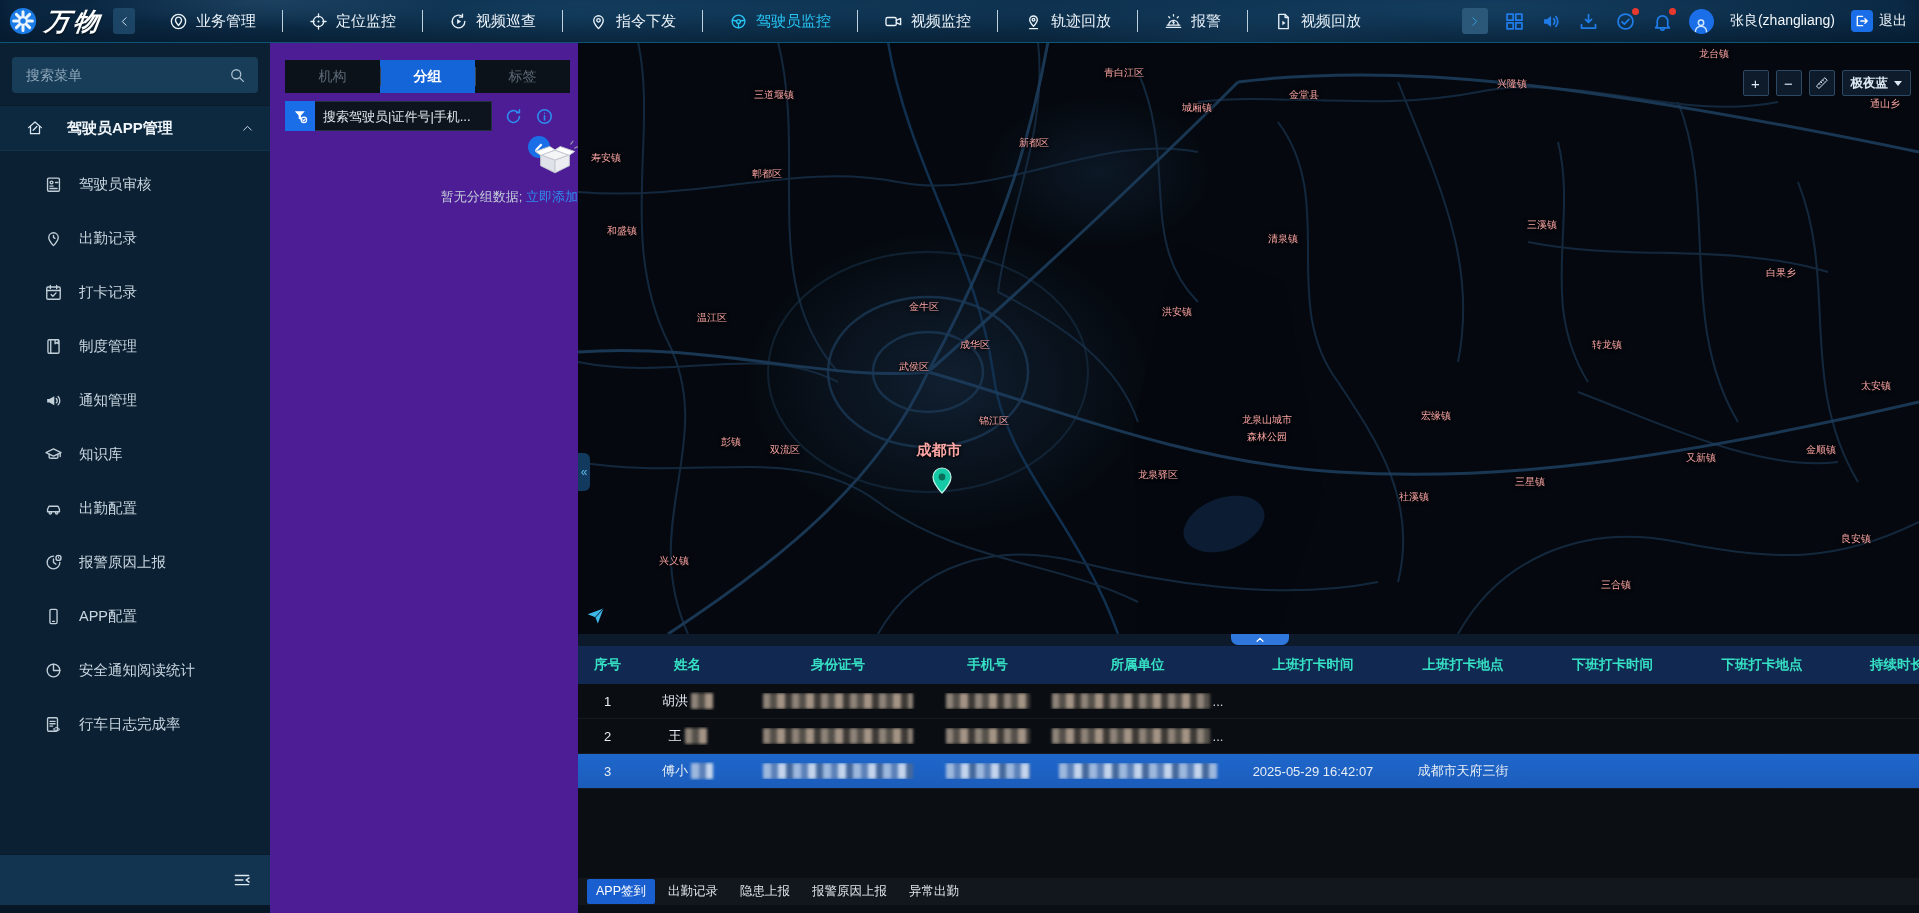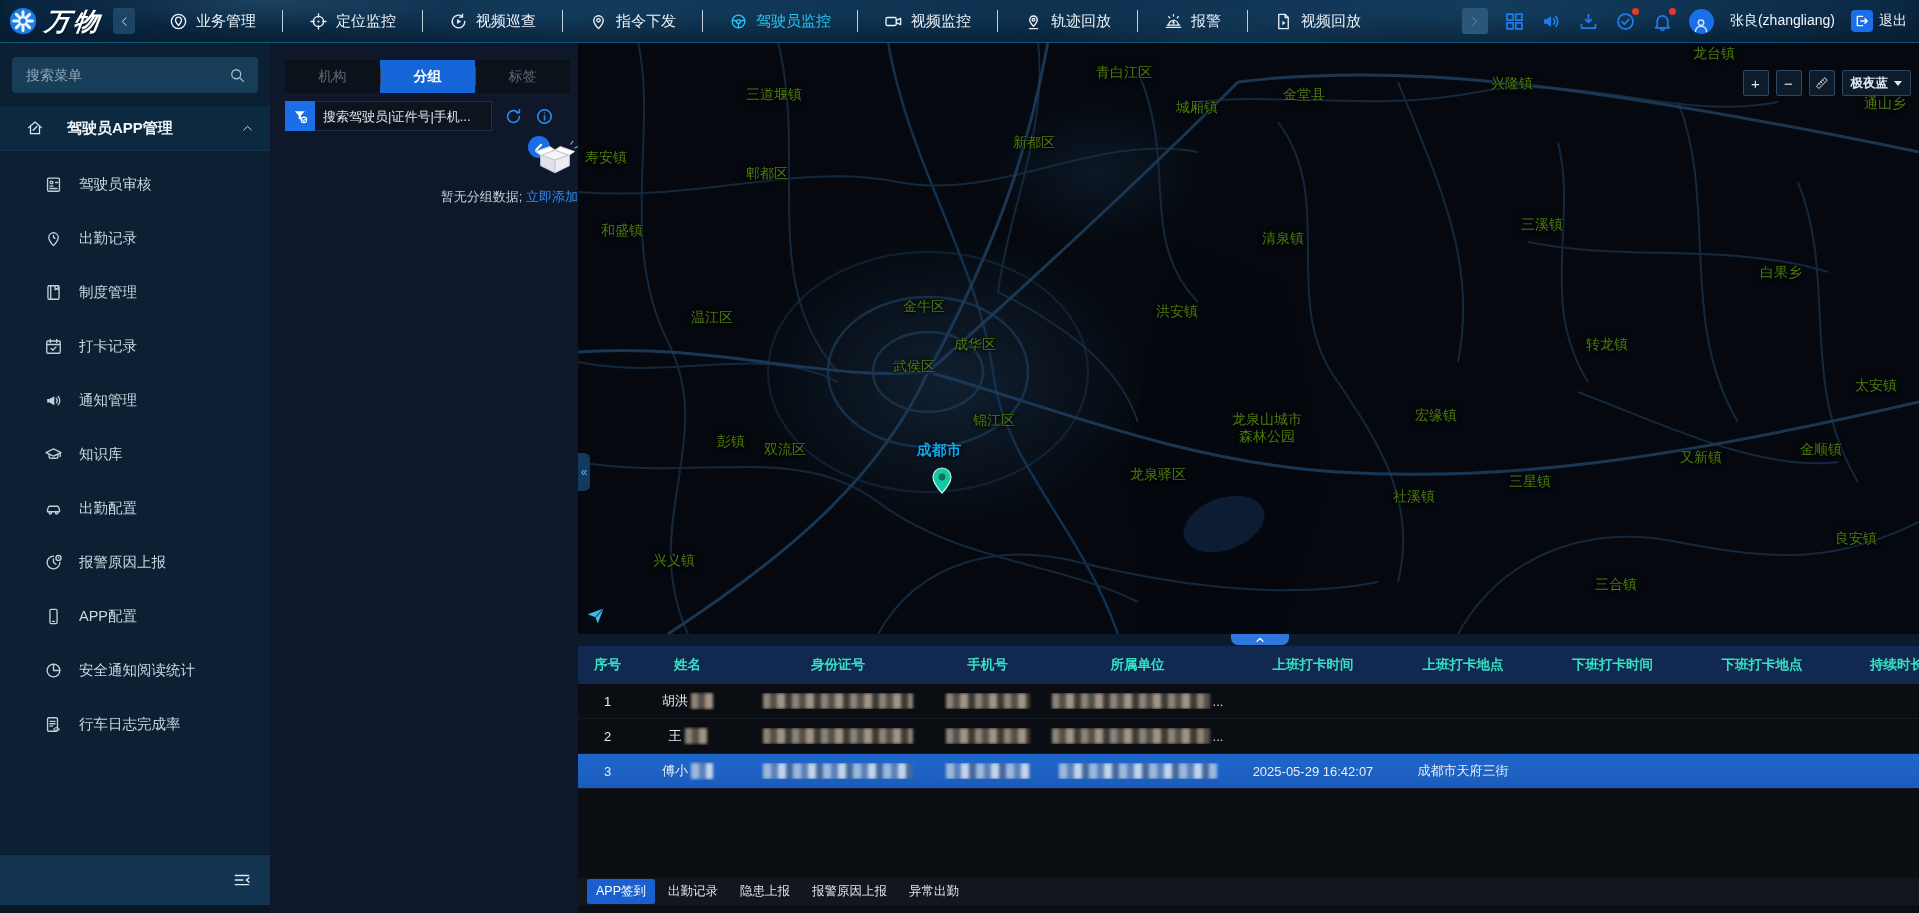--- a/index.html
+++ b/index.html
@@ -57,21 +57,21 @@
   .chev-up{transform:rotate(-90deg);width:13px!important;height:13px!important;}
   #sbitems{flex:1;overflow:hidden;padding-top:6px;}
   .sbitem{height:54px;display:flex;align-items:center;gap:16px;padding-left:44px;font-size:14.5px;
     color:#c9d6e0;cursor:pointer;}
   .sbitem svg.ic{width:19px;height:19px;color:#c2cfd9;}
   .sb-bottom{height:50px;background:#123450;display:flex;align-items:center;justify-content:flex-end;
     padding-right:18px;border-top:1px solid #0a1b2b;}
   .sb-bottom svg.ic{width:20px;height:20px;color:#dfe8ef;cursor:pointer;}
   .sb-foot{height:8px;background:#081726;}
   
-  #panel2{left:270px;top:42px;width:308px;height:871px;background:#0f172a;}
+  #panel2{left:270px;top:42px;width:308px;height:871px;background:#4c1d95;}
   .ptabs{position:absolute;left:15px;top:18px;width:285px;height:33px;display:flex;background:#0c1219;}
   .ptab{flex:1;display:flex;align-items:center;justify-content:center;font-size:14px;color:#5c6a77;
     cursor:pointer;position:relative;}
   .ptab.active{background:#1465d8;color:#fff;font-weight:bold;}
   .ptab + .ptab::before{content:"";position:absolute;left:0;top:7px;bottom:7px;width:1px;background:#3a4document6551;background:#39465a;}
   .psearch{position:absolute;left:15px;top:59px;height:30px;display:flex;align-items:center;}
   .pfilter{width:30px;height:30px;background:#1a6fe8;color:#fff;display:flex;align-items:center;
     justify-content:center;cursor:pointer;}
   .pfilter svg.ic{width:17px;height:17px;}
   .pinput{width:160px;height:28px;background:#0d141d;border:1px solid #23313f;border-left:none;
@@ -82,23 +82,23 @@
   .pencil-btn{position:absolute;left:258px;top:94px;width:22px;height:22px;border-radius:50%;
     background:#1a6fe8;color:#fff;display:flex;align-items:center;justify-content:center;cursor:pointer;}
   .pencil-btn svg.ic{width:12px;height:12px;}
   .pempty{position:absolute;left:0;top:96px;width:308px;text-align:right;}
   .pempty .boxicon{display:inline-block;}
   .pempty .etext{margin-top:6px;font-size:13px;color:#c3ced8;}
   .pempty .elink{color:#2d8cf0;cursor:pointer;}
   
   #map{left:578px;top:42px;width:1341px;height:592px;background:#05090f;overflow:hidden;}
   .glow{position:absolute;border-radius:50%;pointer-events:none;}
-  .mlabel{position:absolute;transform:translate(-50%,-50%);font-size:14px;color:#4d7c0f;
+  .mlabel{position:absolute;transform:translate(-50%,-50%);font-size:10px;color:#fca5a5;
     white-space:nowrap;text-shadow:0 0 4px #000,0 1px 2px #000;pointer-events:none;}
-  .mlabel.big{font-size:15px;color:#0ea5e9;font-weight:bold;}
+  .mlabel.big{font-size:15px;color:#fca5a5;font-weight:bold;}
   #mapctl{position:absolute;right:8px;top:28px;display:flex;gap:7px;z-index:5;}
   .mbtn{min-width:24px;height:24px;background:#0d1b2b;border:1px solid #2b4963;color:#dce8f2;
     display:flex;align-items:center;justify-content:center;font-size:15px;cursor:pointer;border-radius:2px;}
   .mbtn svg.ic{width:14px;height:14px;}
   .mtheme{padding:0 8px;font-size:12.5px;gap:6px;font-weight:bold;}
   .caret{width:0;height:0;border-left:4px solid transparent;border-right:4px solid transparent;
     border-top:5px solid #dce8f2;}
   .edge-handle{position:absolute;left:0;top:411px;width:12px;height:38px;background:#123a5e;
     border-radius:0 6px 6px 0;color:#5fb9ea;display:flex;align-items:center;justify-content:center;
     font-size:12px;cursor:pointer;}
@@ -483,29 +483,29 @@
         <span>驾驶员审核</span>
       </div>
       <div class="sbitem">
         <svg class="ic">
           <use href="#s-pinclock"></use>
         </svg>
         <span>出勤记录</span>
       </div>
       <div class="sbitem">
         <svg class="ic">
+          <use href="#s-calcheck"></use>
+        </svg>
+        <span>打卡记录</span>
+      </div>
+      <div class="sbitem">
+        <svg class="ic">
           <use href="#s-book"></use>
         </svg>
         <span>制度管理</span>
-      </div>
-      <div class="sbitem">
-        <svg class="ic">
-          <use href="#s-calcheck"></use>
-        </svg>
-        <span>打卡记录</span>
       </div>
       <div class="sbitem">
         <svg class="ic">
           <use href="#s-horn"></use>
         </svg>
         <span>通知管理</span>
       </div>
       <div class="sbitem">
         <svg class="ic">
           <use href="#s-cap"></use>

